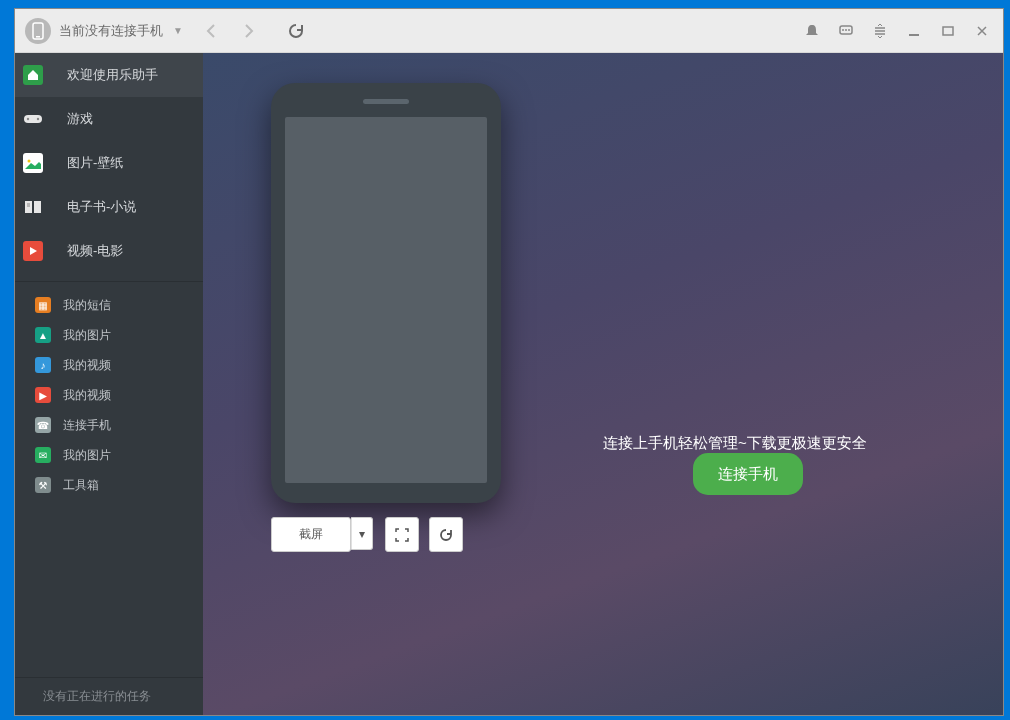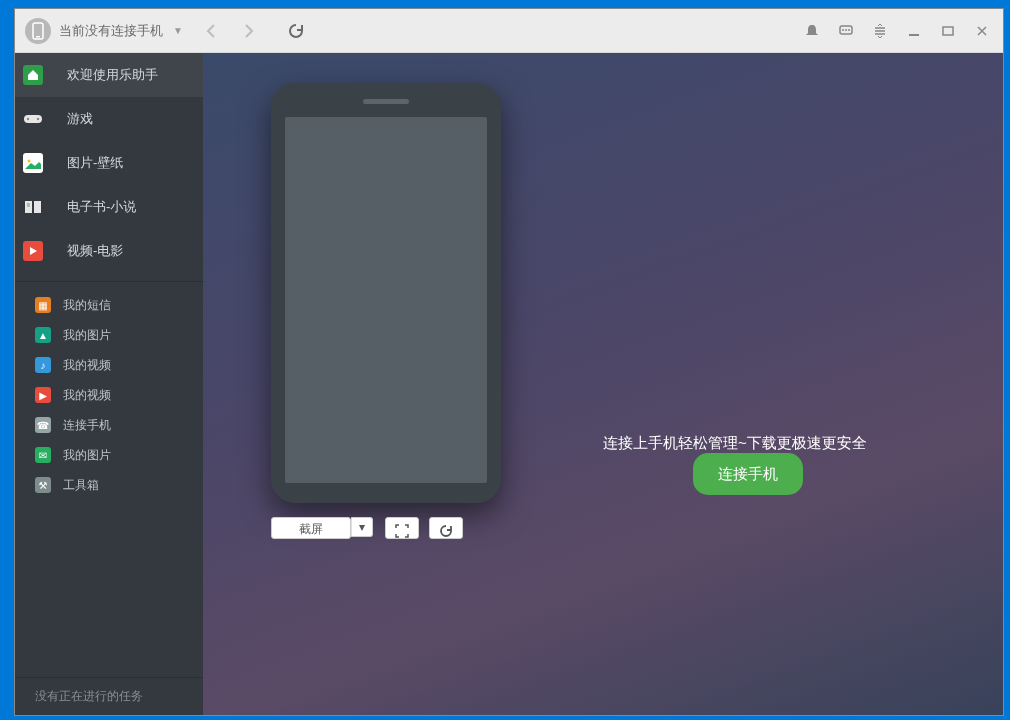--- a/index.html
+++ b/index.html
@@ -15,27 +15,27 @@
 .titlebar .spacer { flex: 1; }
 .titlebar .right-icon { width: 22px; height: 22px; margin-left: 12px; color: #888; display: flex; align-items: center; justify-content: center; cursor: pointer; }
 .body { flex: 1; display: flex; min-height: 0; }
 .sidebar { width: 188px; background: #33393e; display: flex; flex-direction: column; color: #d6d9dc; font-size: 13px; }
 .sidebar .item { height: 44px; display: flex; align-items: center; padding-left: 8px; cursor: pointer; gap: 24px; }
 .sidebar .item.active { background: #3f454b; }
 .sidebar .item .icon { width: 20px; height: 20px; border-radius: 3px; display: flex; align-items: center; justify-content: center; font-size: 12px; color: #fff; }
 .sidebar .divider { height: 1px; background: #2a2f33; margin: 8px 0; }
 .sidebar .item2 { height: 30px; display: flex; align-items: center; padding-left: 20px; cursor: pointer; gap: 12px; font-size: 12px; color: #bfc3c7; }
 .sidebar .item2 .icon2 { width: 16px; height: 16px; border-radius: 3px; display: flex; align-items: center; justify-content: center; font-size: 10px; color: #fff; }
-.sidebar .footer { margin-top: auto; height: 38px; display: flex; align-items: center; padding-left: 20px; font-size: 12px; color: #8a8f94; border-top: 1px solid #2a2f33; }
+.sidebar .footer { margin-top: auto; height: 38px; display: flex; align-items: center; padding-left: 28px; font-size: 12px; color: #8a8f94; border-top: 1px solid #2a2f33; }
 .main { flex: 1; position: relative; background: linear-gradient(160deg, #3a4a6a 0%, #4a4668 40%, #5a4a66 70%, #38425a 100%); }
 .phone-frame { position: absolute; left: 68px; top: 30px; width: 230px; height: 420px; background: #3a4248; border-radius: 24px; box-shadow: 0 12px 30px rgba(0,0,0,0.5); }
 .phone-frame::before { content: ""; position: absolute; top: 16px; left: 50%; transform: translateX(-50%); width: 46px; height: 5px; background: #5b656d; border-radius: 3px; }
 .phone-screen { position: absolute; top: 34px; left: 14px; right: 14px; bottom: 20px; background: #575f66; border-radius: 2px; }
 .phone-controls { position: absolute; left: 68px; top: 464px; display: flex; gap: 10px; }
-.ctrl-btn { height: 22px; background: #fff; border: 1px solid #ccc; border-radius: 3px; display: flex; align-items: flex-end; justify-content: center; font-size: 12px; color: #555; cursor: pointer; }
+.ctrl-btn { height: 35px; background: #fff; border: 1px solid #ccc; border-radius: 3px; display: flex; align-items: center; justify-content: center; font-size: 12px; color: #555; cursor: pointer; }
 .ctrl-screenshot { width: 80px; position: relative; }
 .ctrl-caret { width: 22px; border-left: 1px solid #ccc; display: flex; align-items: center; justify-content: center; height: 100%; position: absolute; right: -23px; top: -1px; background: #fff; border: 1px solid #ccc; border-left: 1px solid #e0e0e0; border-radius: 0 3px 3px 0; }
 .ctrl-sq { width: 34px; margin-left: 24px; }
 .ctrl-rf { width: 34px; }
 .message { position: absolute; left: 400px; top: 370px; color: #fff; font-size: 15px; margin-top: 11px; }
 .connect-btn { position: absolute; left: 490px; top: 400px; width: 110px; height: 42px; background: #4cae4c; color: #fff; font-size: 15px; border-radius: 15px; display: flex; align-items: center; justify-content: center; cursor: pointer; }
 svg { display: block; }
 </style>
 </head>
 <body>

